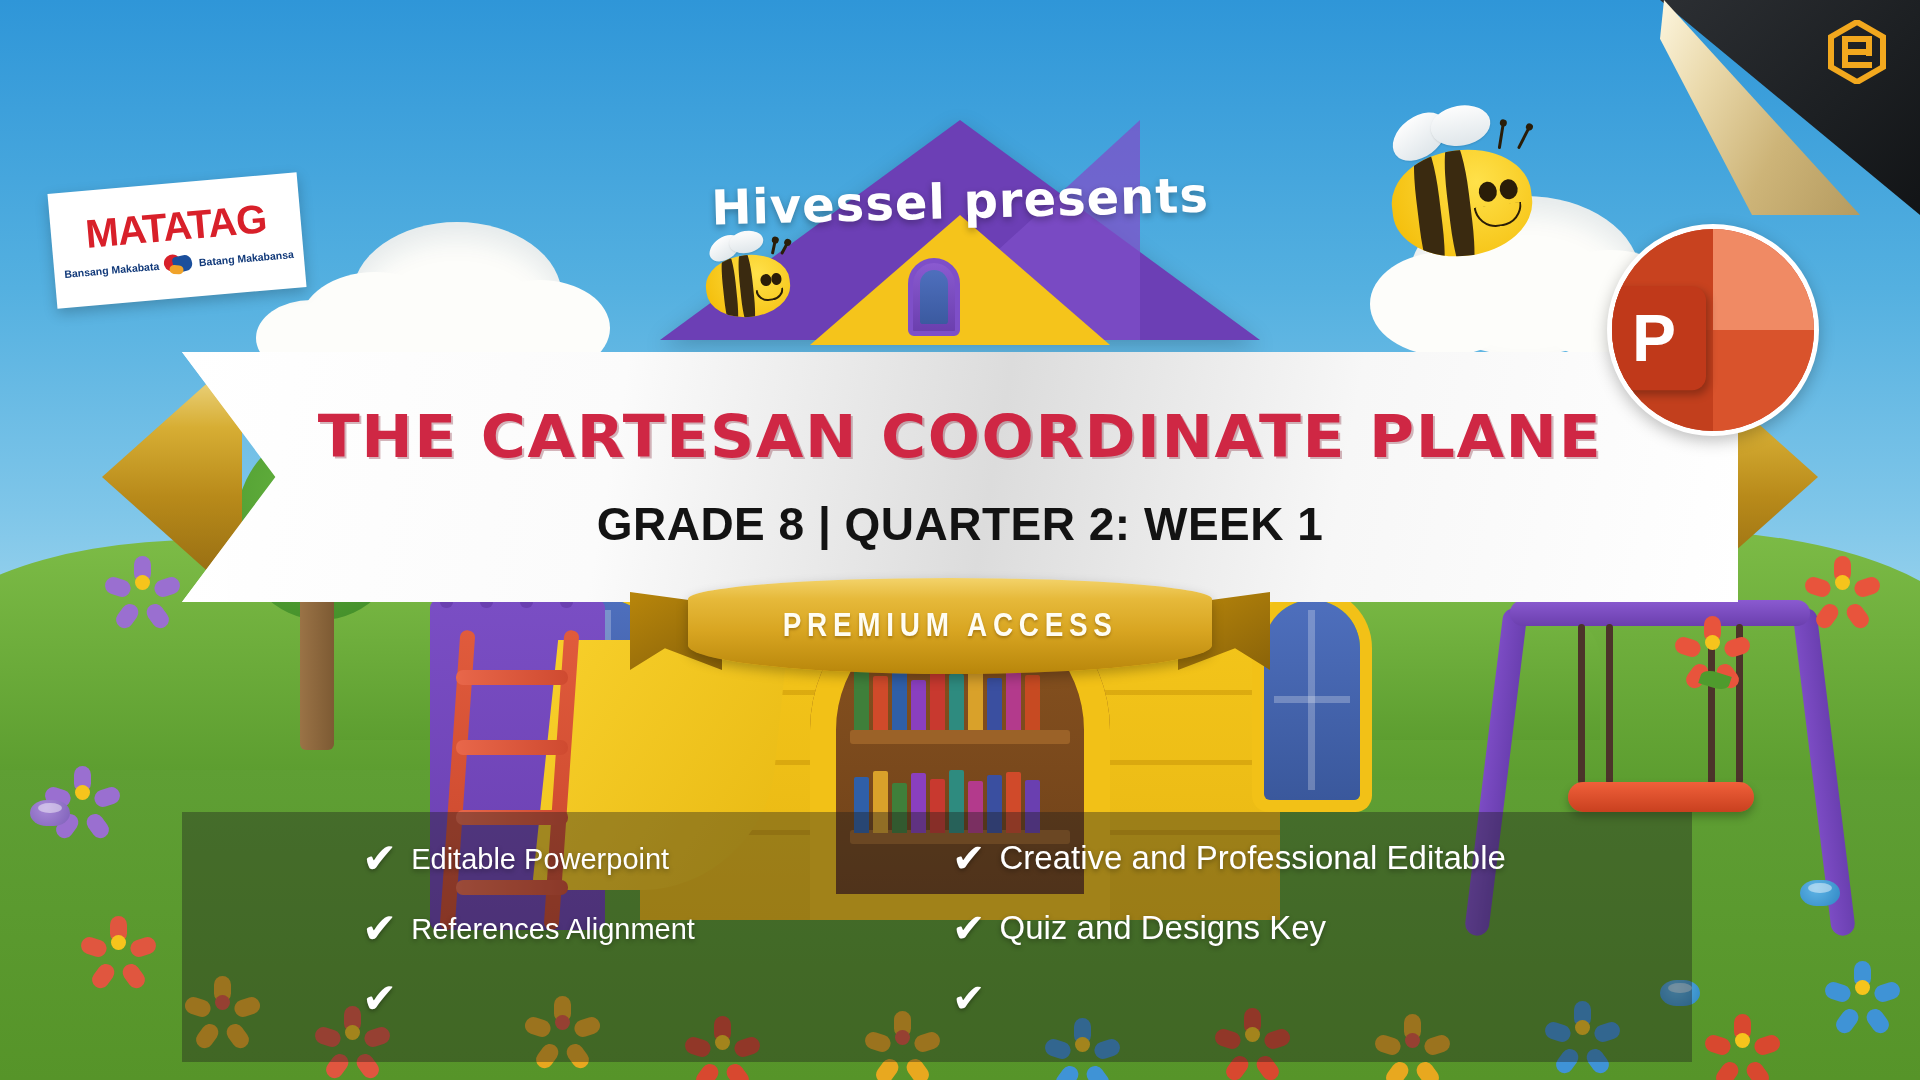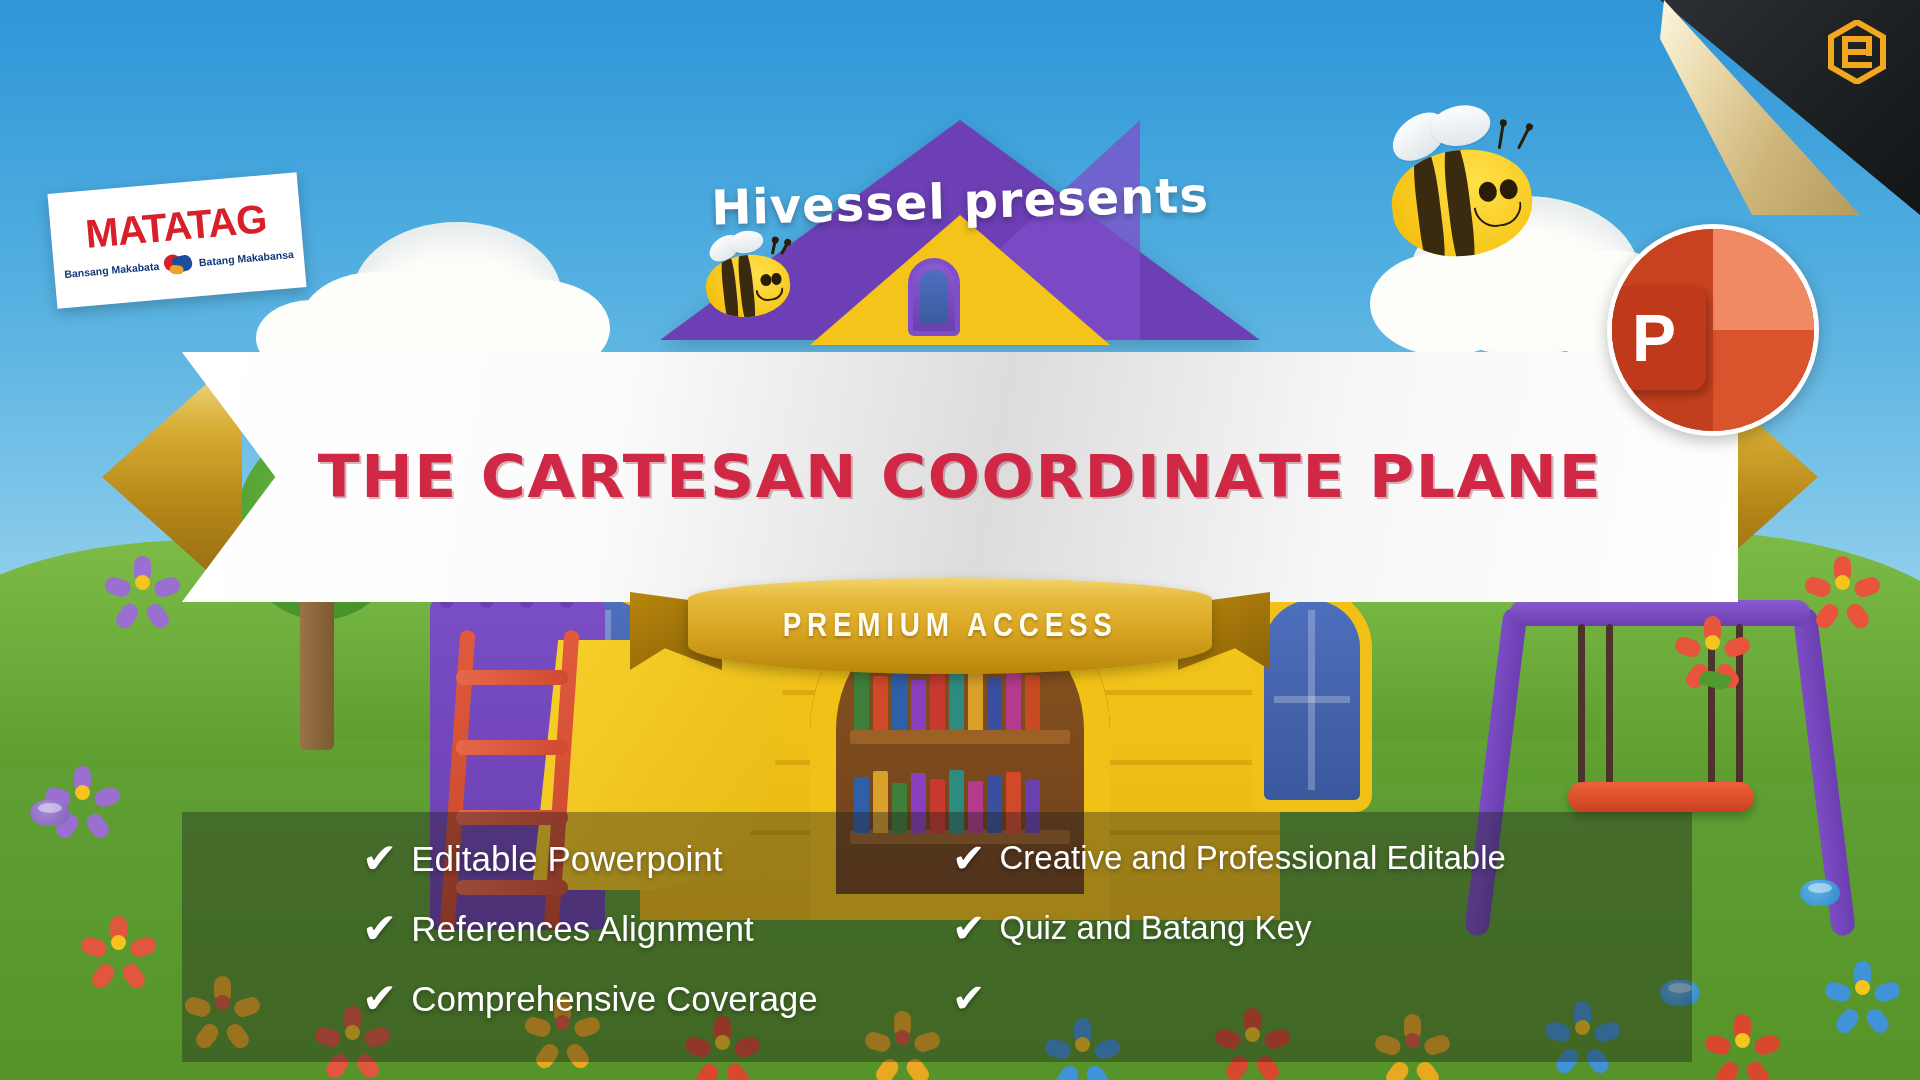--- a/index.html
+++ b/index.html
@@ -272,21 +272,21 @@
   .feat-col.left  { width:740px; padding-left:180px; gap:28px; }
   .feat-col.right { width:770px; padding-left:30px;  gap:30px; }
   .feat-row { display:flex; align-items:center; gap:14px; }
   .tick {
     flex:0 0 auto; color:#fff; font-size:42px; line-height:1;
     font-family:"DejaVu Sans", sans-serif; font-weight:bold;
     text-shadow:0 2px 4px rgba(0,0,0,.35);
   }
   .feat-label {
     font-family:"Liberation Sans", sans-serif;
-    font-size:35px; color:#fff; white-space:nowrap;
+    font-size:29px; color:#fff; white-space:nowrap;
     text-shadow:0 2px 5px rgba(0,0,0,.35);
   }
   .feat-col.right .feat-label { font-size:33px; }
   .feat-col.right .tick { font-size:40px; }
 
   
   #ppt {
     position:absolute; left:1607px; top:224px; width:212px; height:212px;
     border-radius:50%; background:#fff; padding:5px;
     box-shadow:0 5px 16px rgba(0,0,0,.25);
@@ -606,20 +606,21 @@
   </div>
 </div>
 
 <div id="presents">Hivessel presents</div>
 
 <div id="banner">
   <div class="chevron-l"></div>
   <div class="chevron-r"></div>
   <div class="banner-body">
     <div id="title">THE CARTESAN COORDINATE PLANE</div>
+    <div id="subtitle">GRADE 8 | QUARTER 2: WEEK 1</div>
   </div>
 </div>
 
 <div id="ribbon">
   <div class="rb-tail l"></div>
   <div class="rb-tail r"></div>
   <div class="rb-main">
     <span id="ribbon-text">PREMIUM ACCESS</span>
   </div>
 </div>
@@ -629,31 +630,30 @@
     <div class="feat-row">
       <span class="tick">✔</span>
       <span class="feat-label">Editable Powerpoint</span>
     </div>
     <div class="feat-row">
       <span class="tick">✔</span>
       <span class="feat-label">References Alignment</span>
     </div>
     <div class="feat-row">
       <span class="tick">✔</span>
-      <span class="feat-label">Comprehensive Coverage</span>
     </div>
   </div>
   <div class="feat-col right">
     <div class="feat-row">
       <span class="tick">✔</span>
       <span class="feat-label">Creative and Professional Editable</span>
     </div>
     <div class="feat-row">
       <span class="tick">✔</span>
-      <span class="feat-label">Quiz and Batang Key</span>
+      <span class="feat-label">Quiz and Designs Key</span>
     </div>
     <div class="feat-row">
       <span class="tick">✔</span>
     </div>
   </div>
 </div>
 
 <div id="ppt">
   <div class="disc">
     <div class="q-tl"></div>

